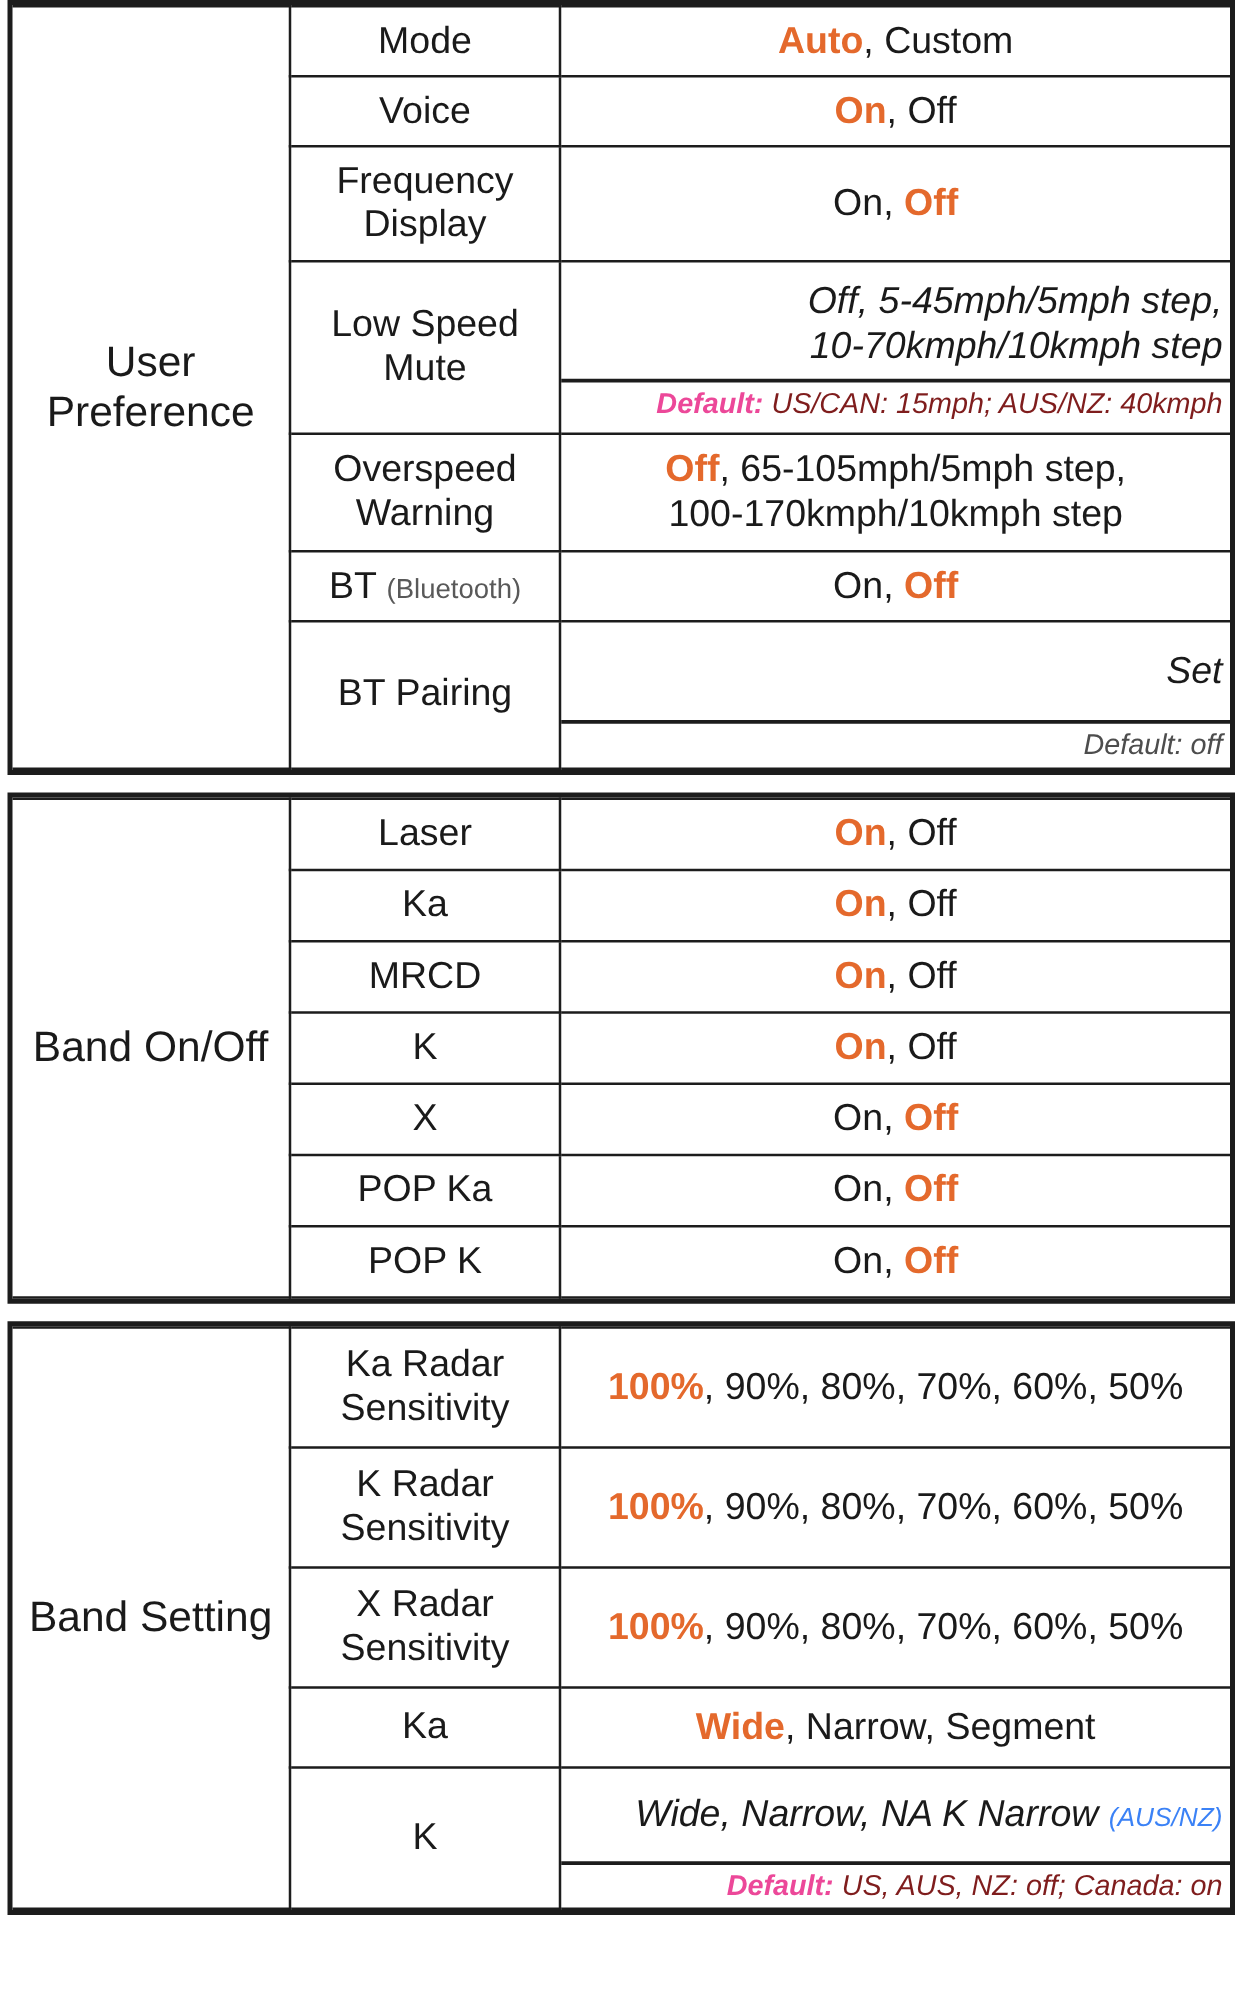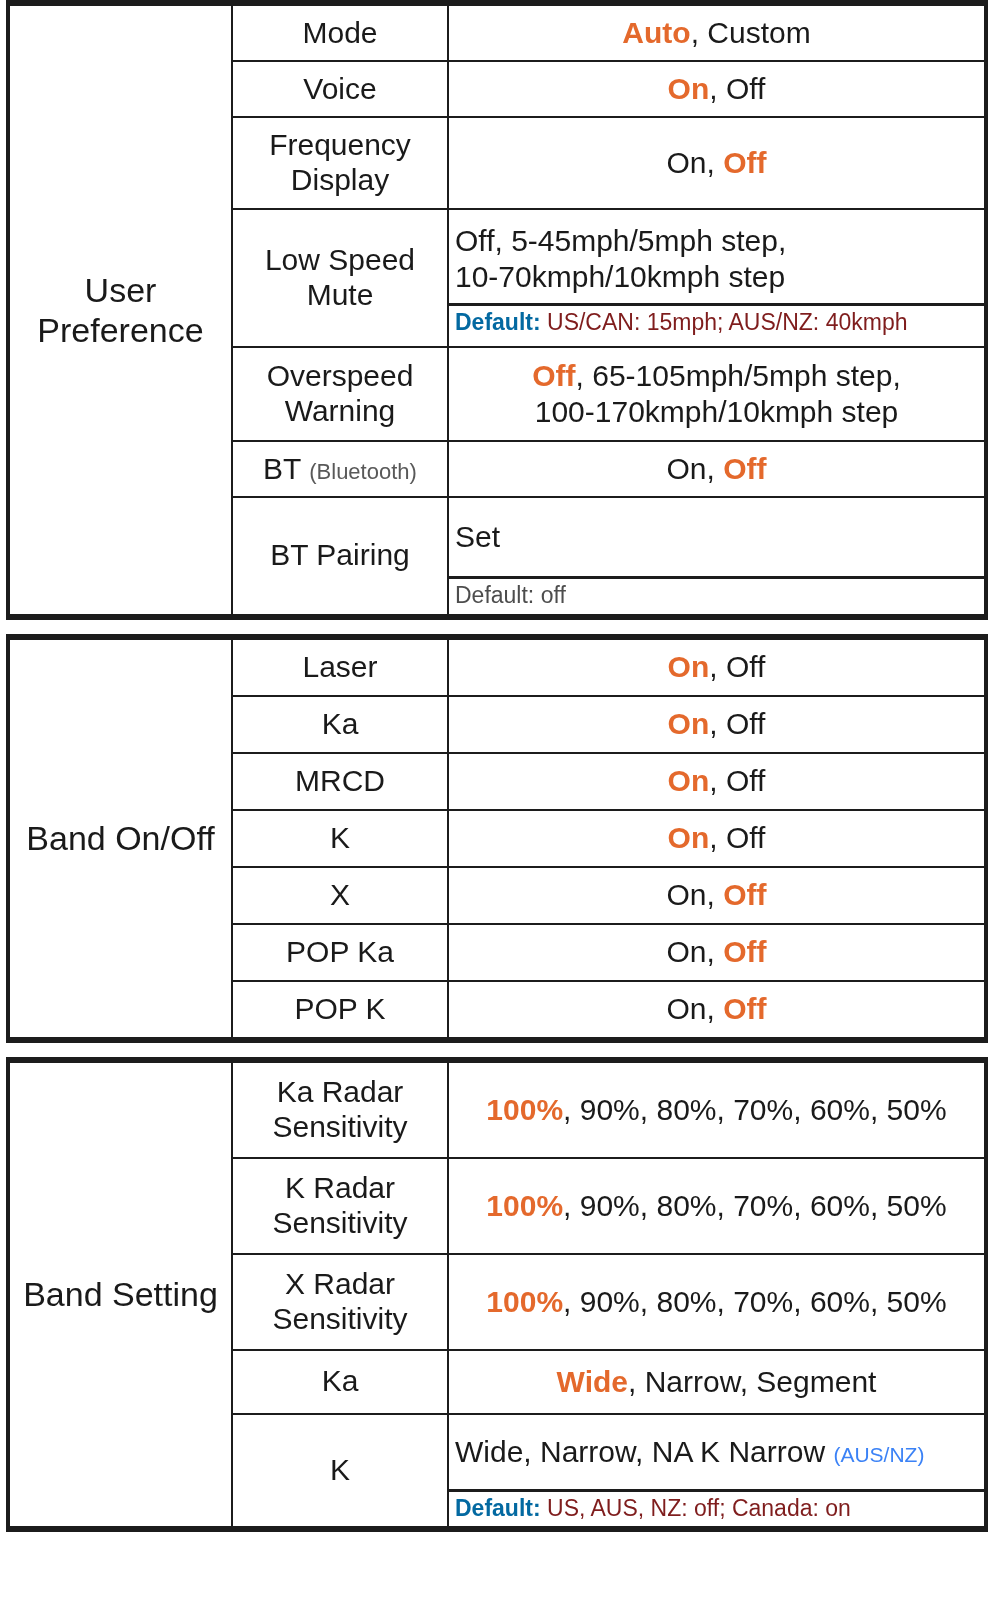--- a/index.html
+++ b/index.html
@@ -77,34 +77,35 @@
   }
 
   
   table.split {
     width: 100%;
     border-collapse: collapse;
     table-layout: fixed;
   }
   table.split td {
     border: none;
-    text-align: left;
+    text-align: right;
     padding: 0;
+    font-style: italic;
   }
   table.split tr.main td { padding: 8px 6px; }
   table.split tr.def td {
     border-top: 3px solid #1c1c1c;
     padding: 3px 6px 4px;
     font-size: 23px;
     color: #4d4d4d;
     white-space: nowrap;
   }
 
   .hl { color: #e4692c; font-weight: bold; }
-  .defkey { color: #0369a1; font-weight: bold; }
+  .defkey { color: #ec4899; font-weight: bold; }
   .muted { color: #7f1d1d; }
   .small-paren {
     font-size: 22px;
     color: #595959;
   }
   .tiny-paren {
     font-size: 21px;
     color: #3b82f6;
   }
   .nowrap { white-space: nowrap; }

